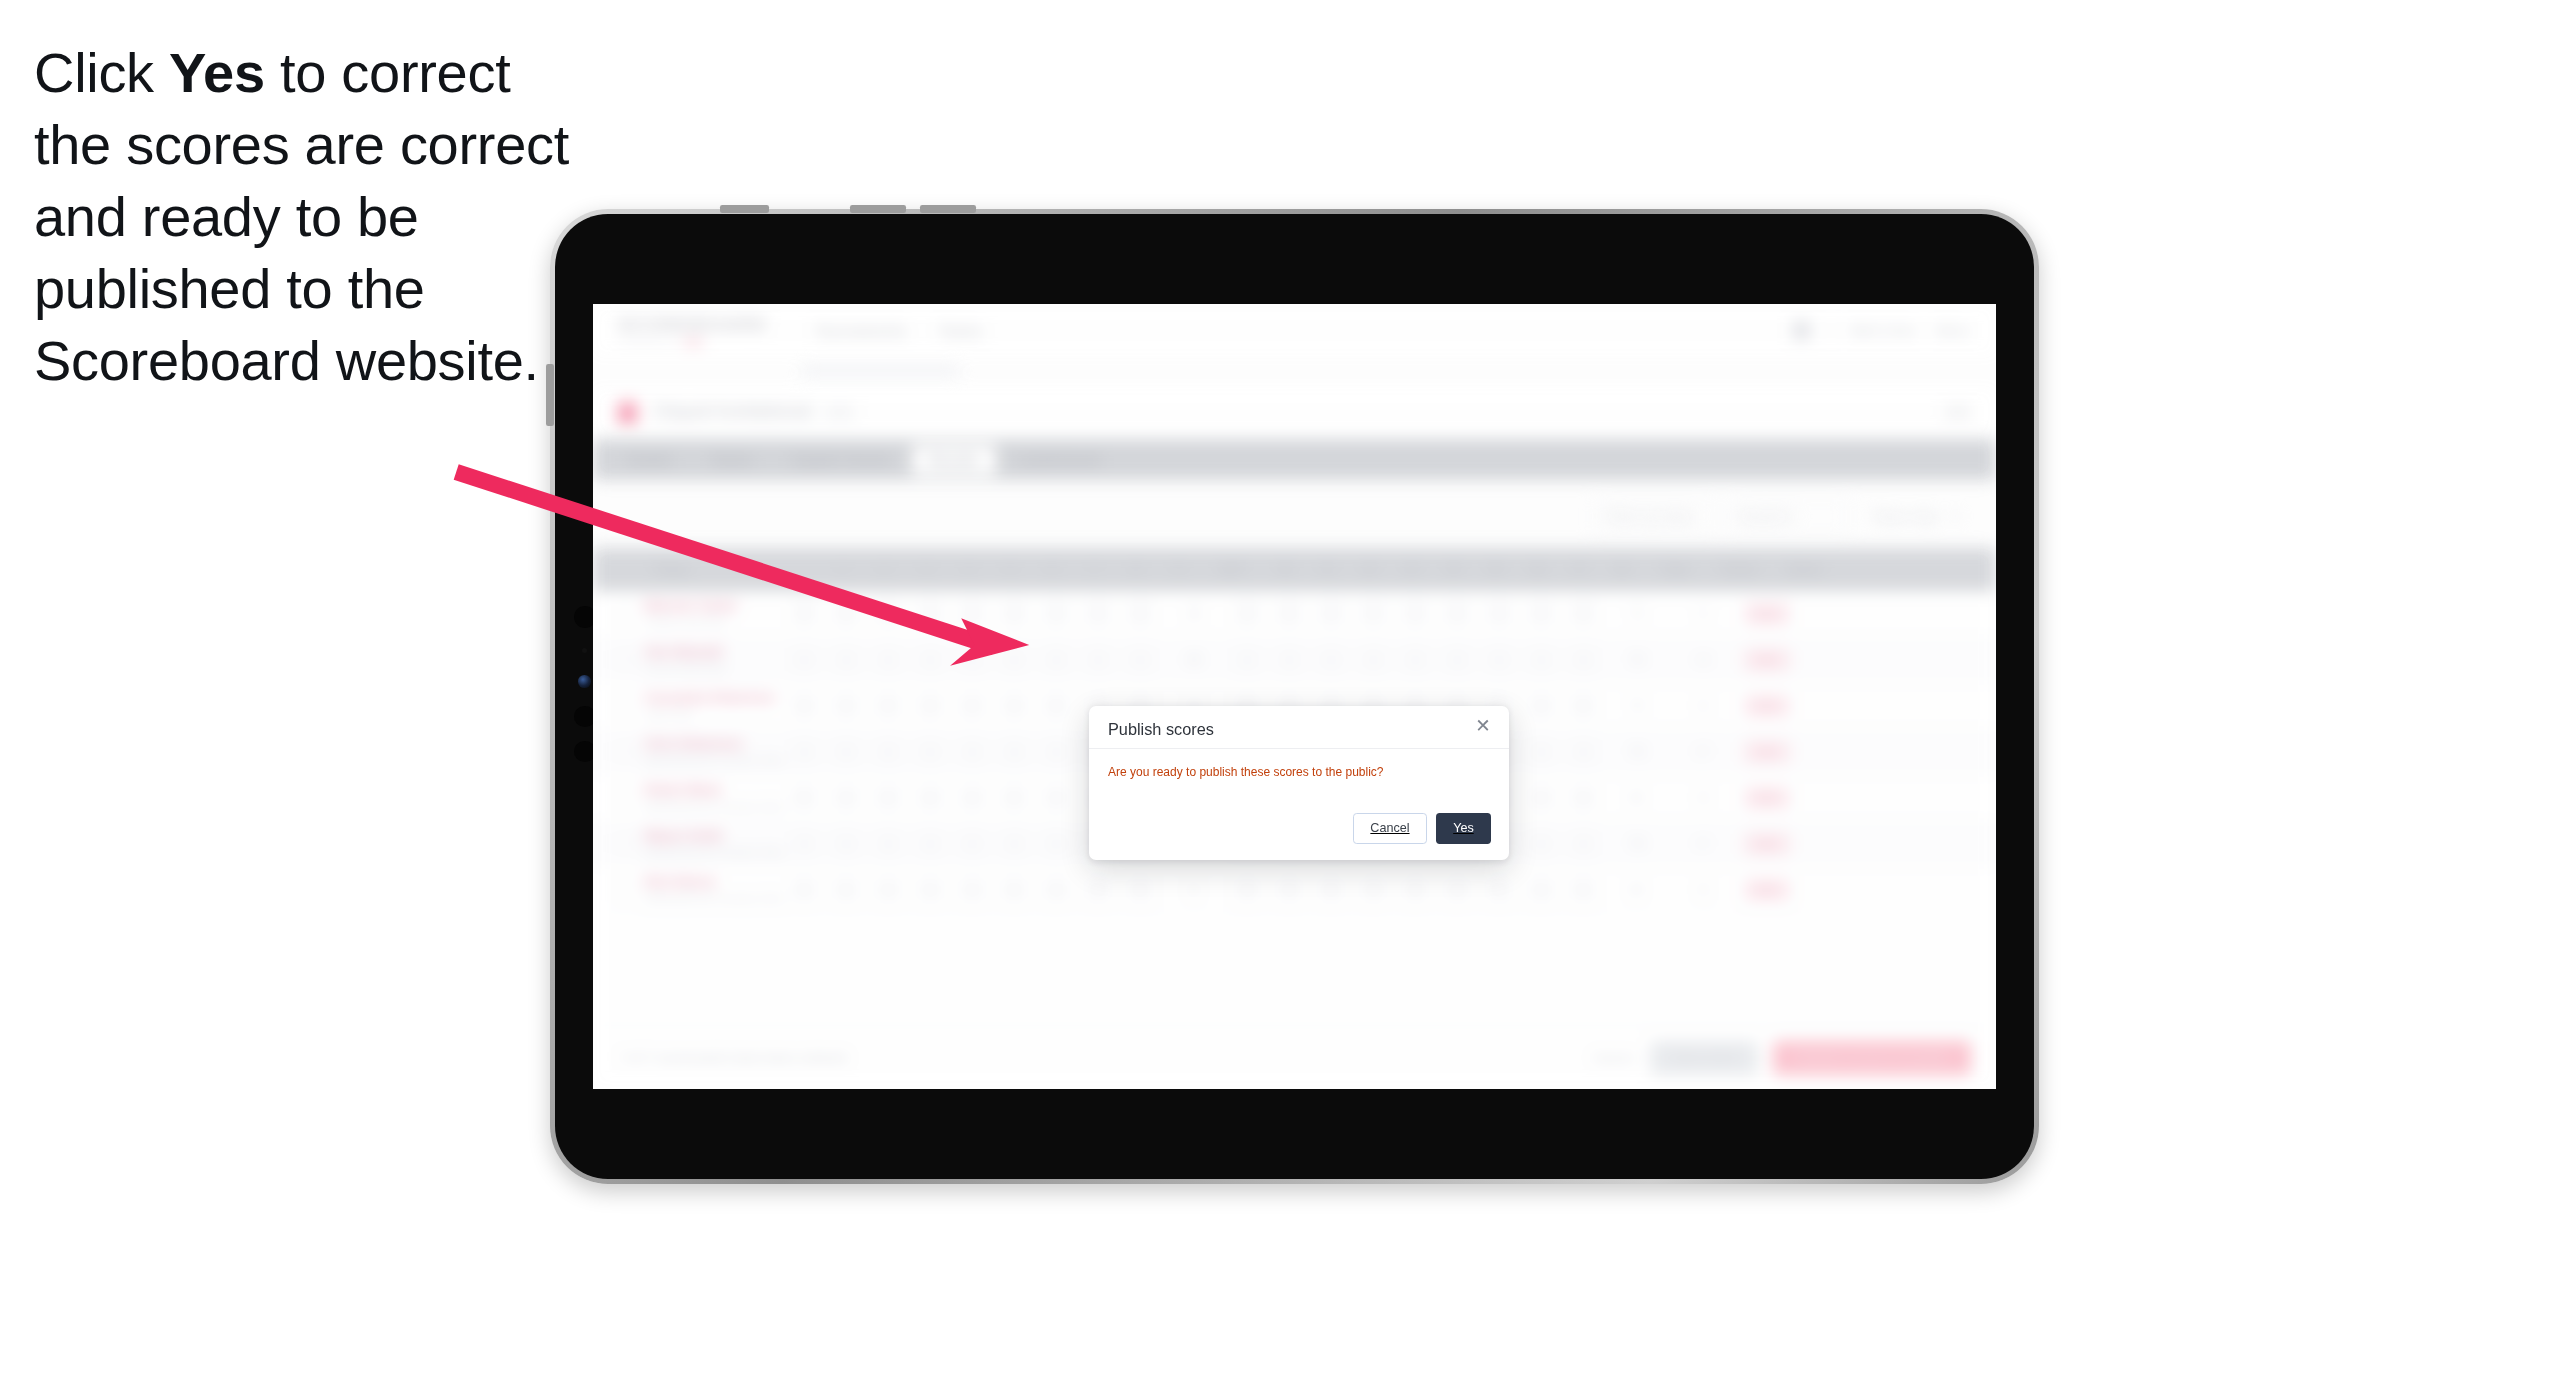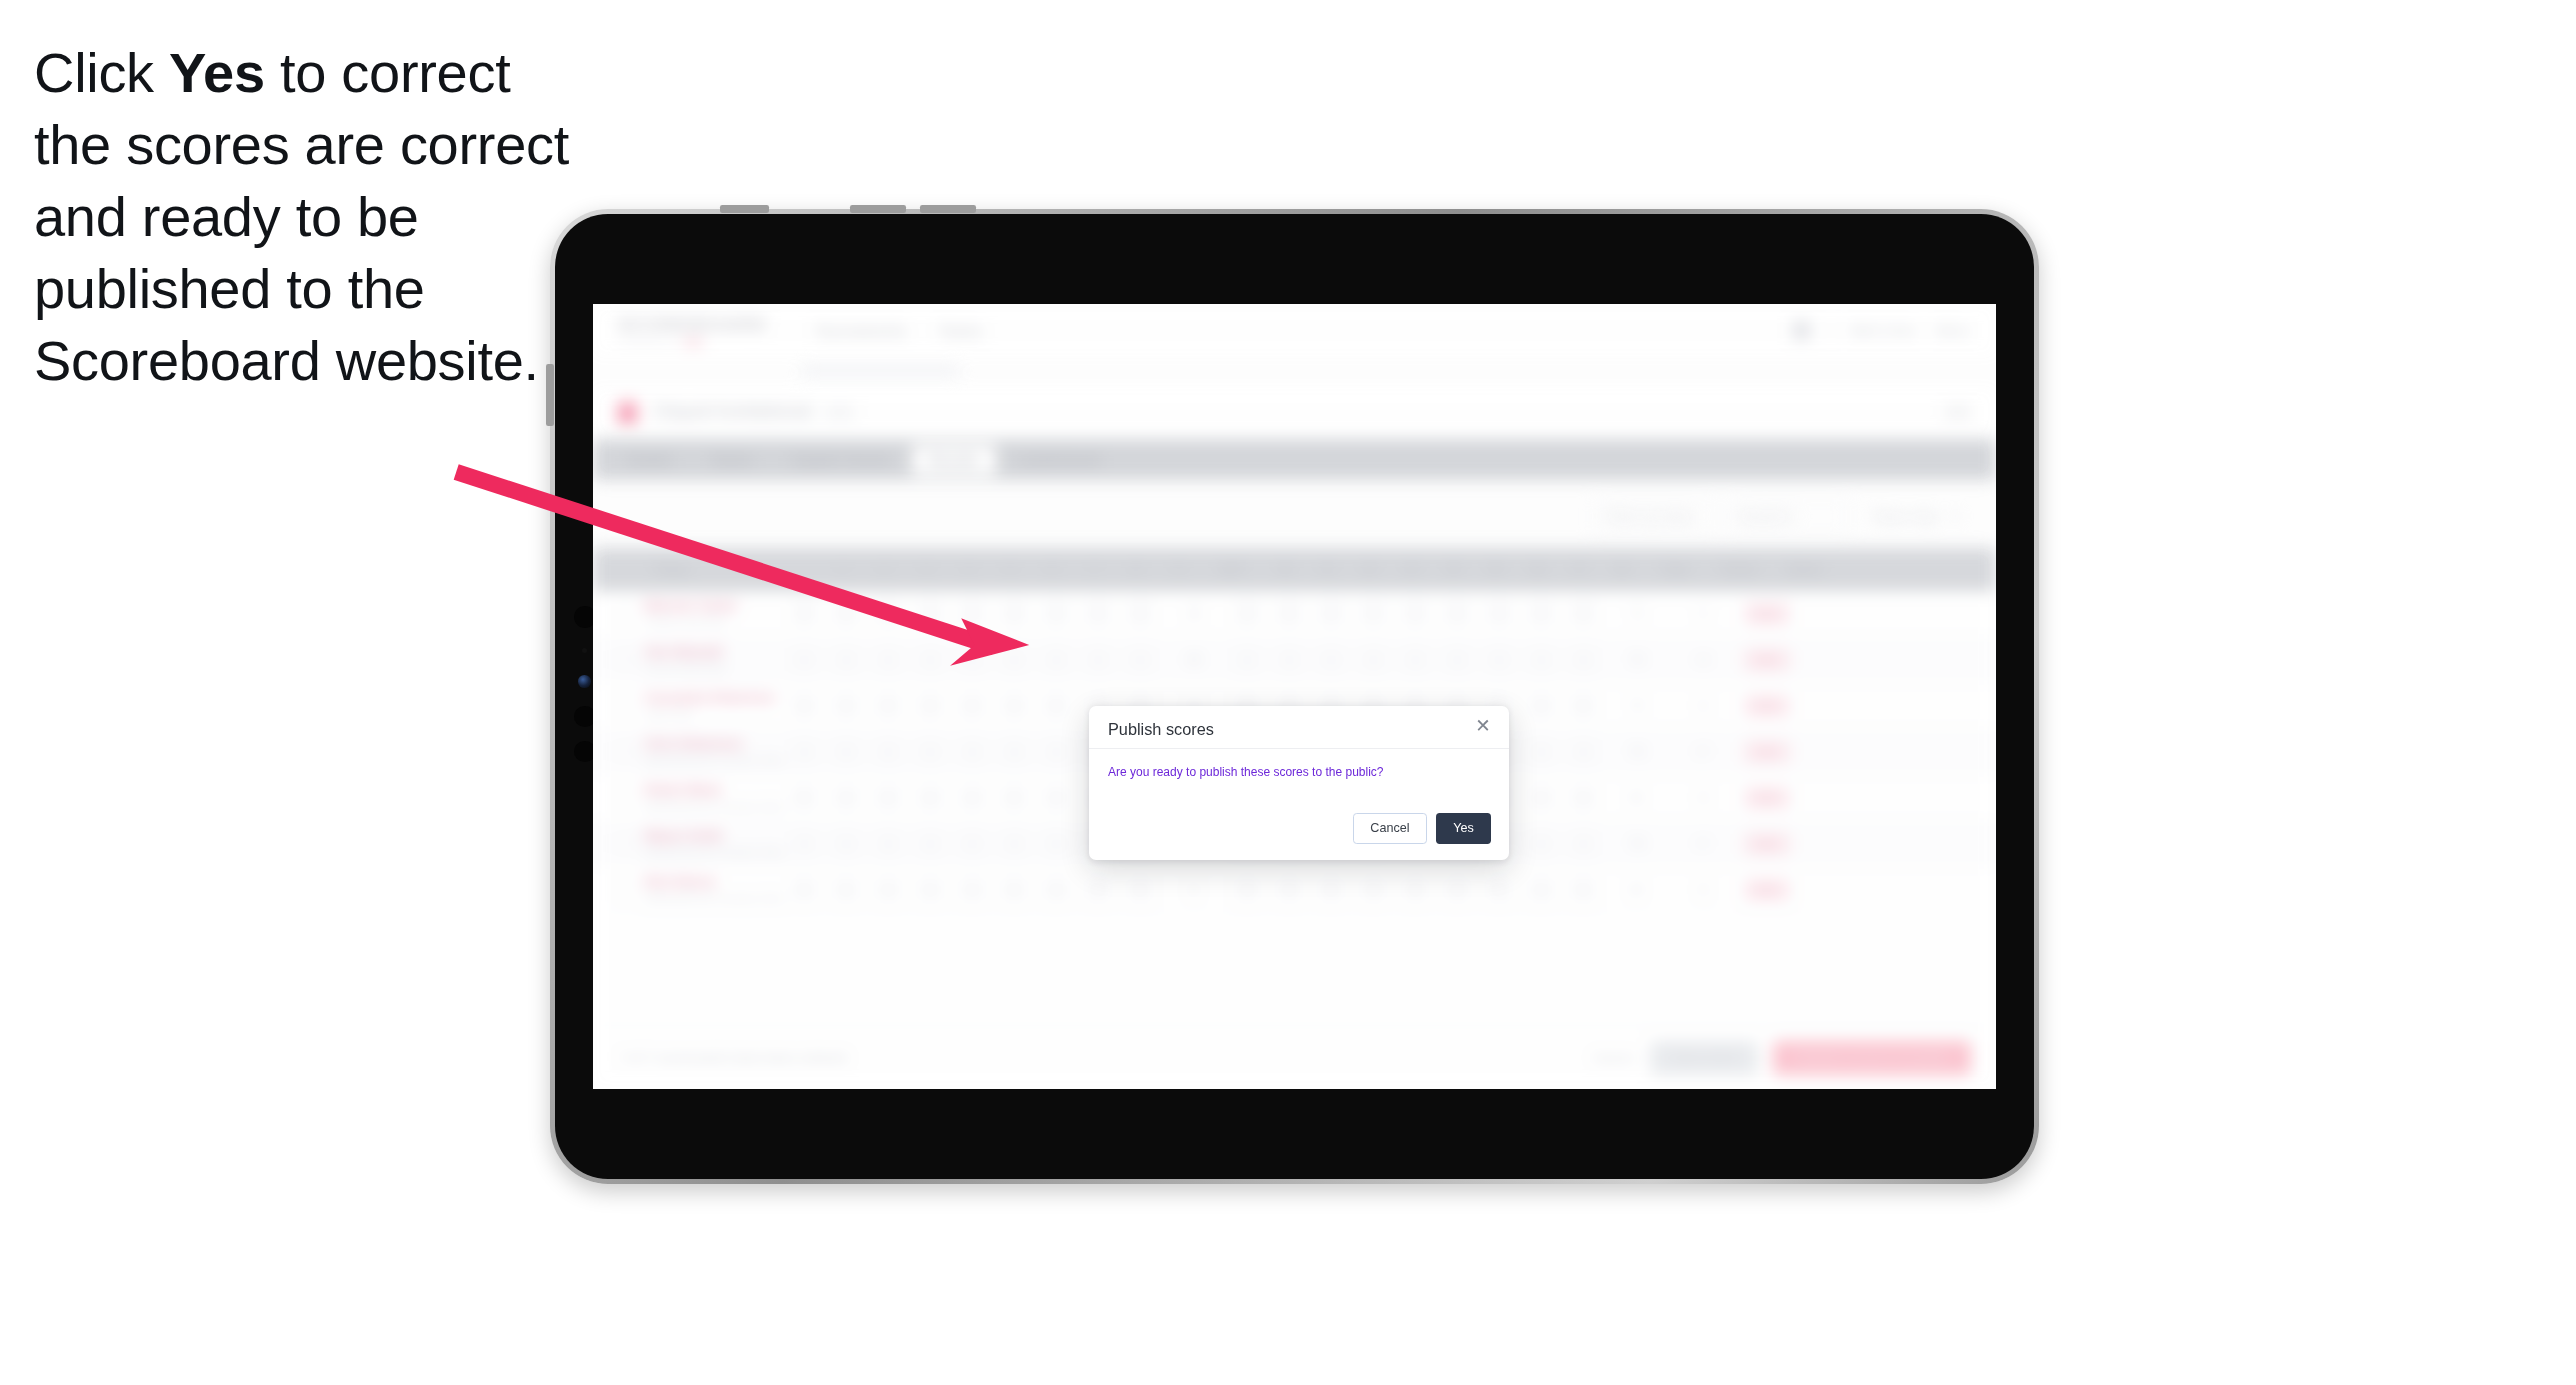--- a/index.html
+++ b/index.html
@@ -220,24 +220,24 @@
   }
   .modal-title { font-size: 16.3px; color: #2f343c; font-weight: 400; line-height: 1; }
   .modal-close {
     position: absolute; right: 15px; top: 9px;
     width: 22px; height: 22px;
     display: flex; align-items: center; justify-content: center;
     color: #808690; font-size: 18.5px; line-height: 1; font-weight: 300;
     cursor: pointer;
   }
   .modal-body { padding: 15px 19px 0 19px; }
-  .modal-msg { font-size: 12px; color: #6d28d9; line-height: 1.35; }
+  .modal-msg { font-size: 12px; color: #c2410c; line-height: 1.35; }
   .modal-foot {
     position: absolute; right: 18px; bottom: 16.3px;
-    display: flex; align-items: center; gap: 9px;
+    display: flex; align-items: center; gap: 9px; text-decoration: underline;
   }
   .btn {
     height: 31px; padding: 0 16.3px; border-radius: 3.7px;
     display: flex; align-items: center; justify-content: center;
     font-size: 12.6px; font-family: "Liberation Sans", sans-serif;
     cursor: pointer; border: 0.7px solid transparent;
   }
   .btn-cancel { background: #ffffff; color: #3a4049; border: 0.7px solid #c9d6ea; }
   .btn-yes { background: #2e394c; color: #ffffff; font-weight: 400; }
 

